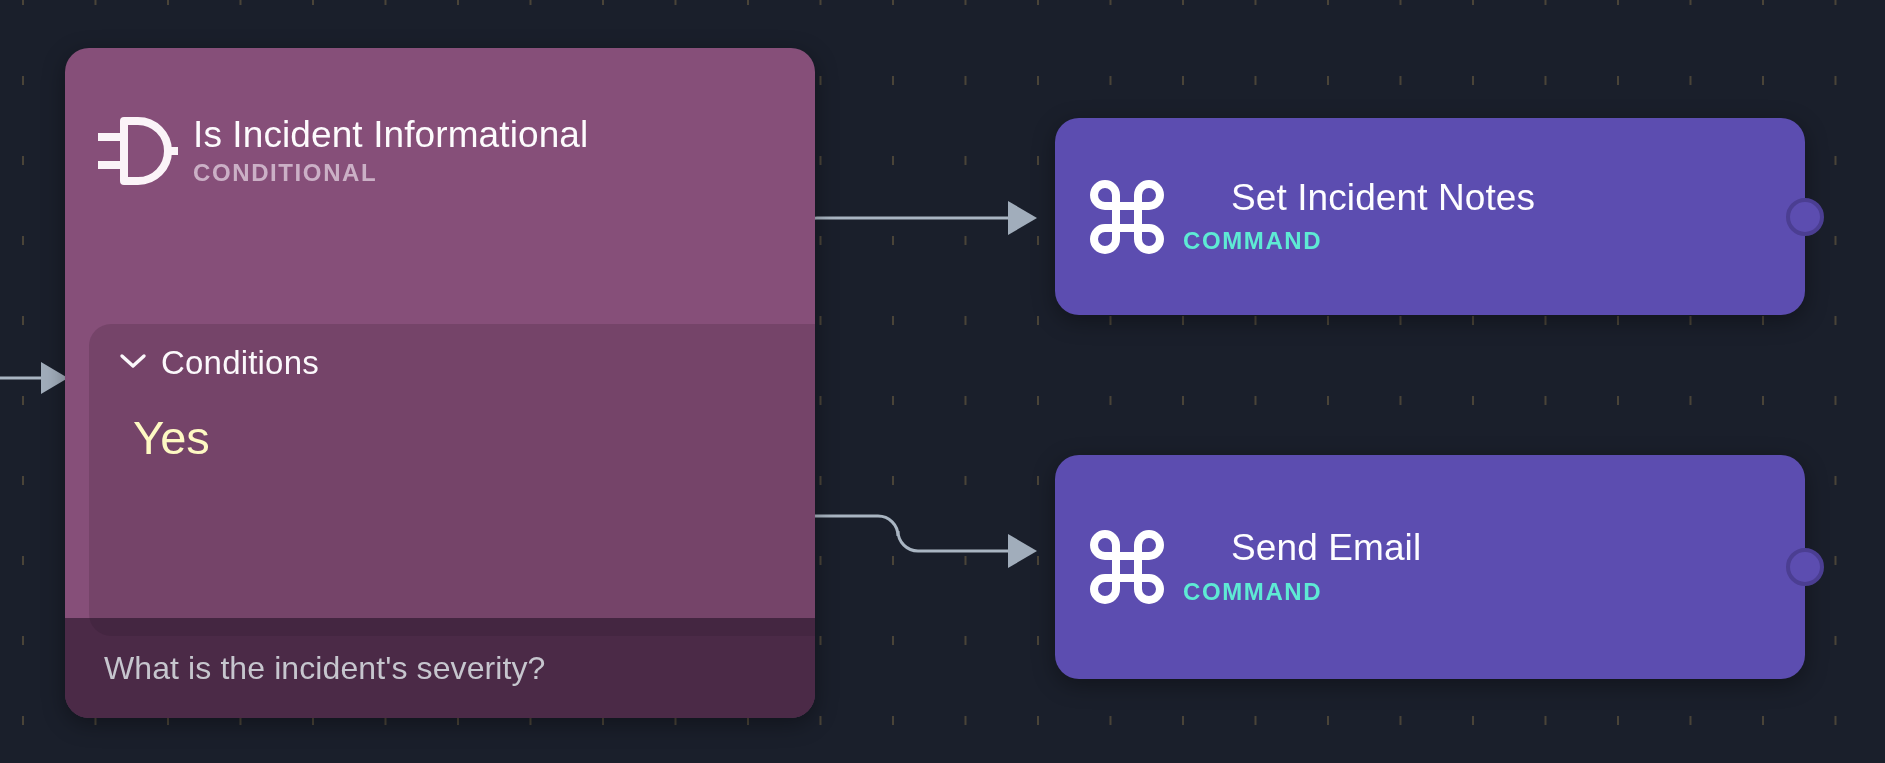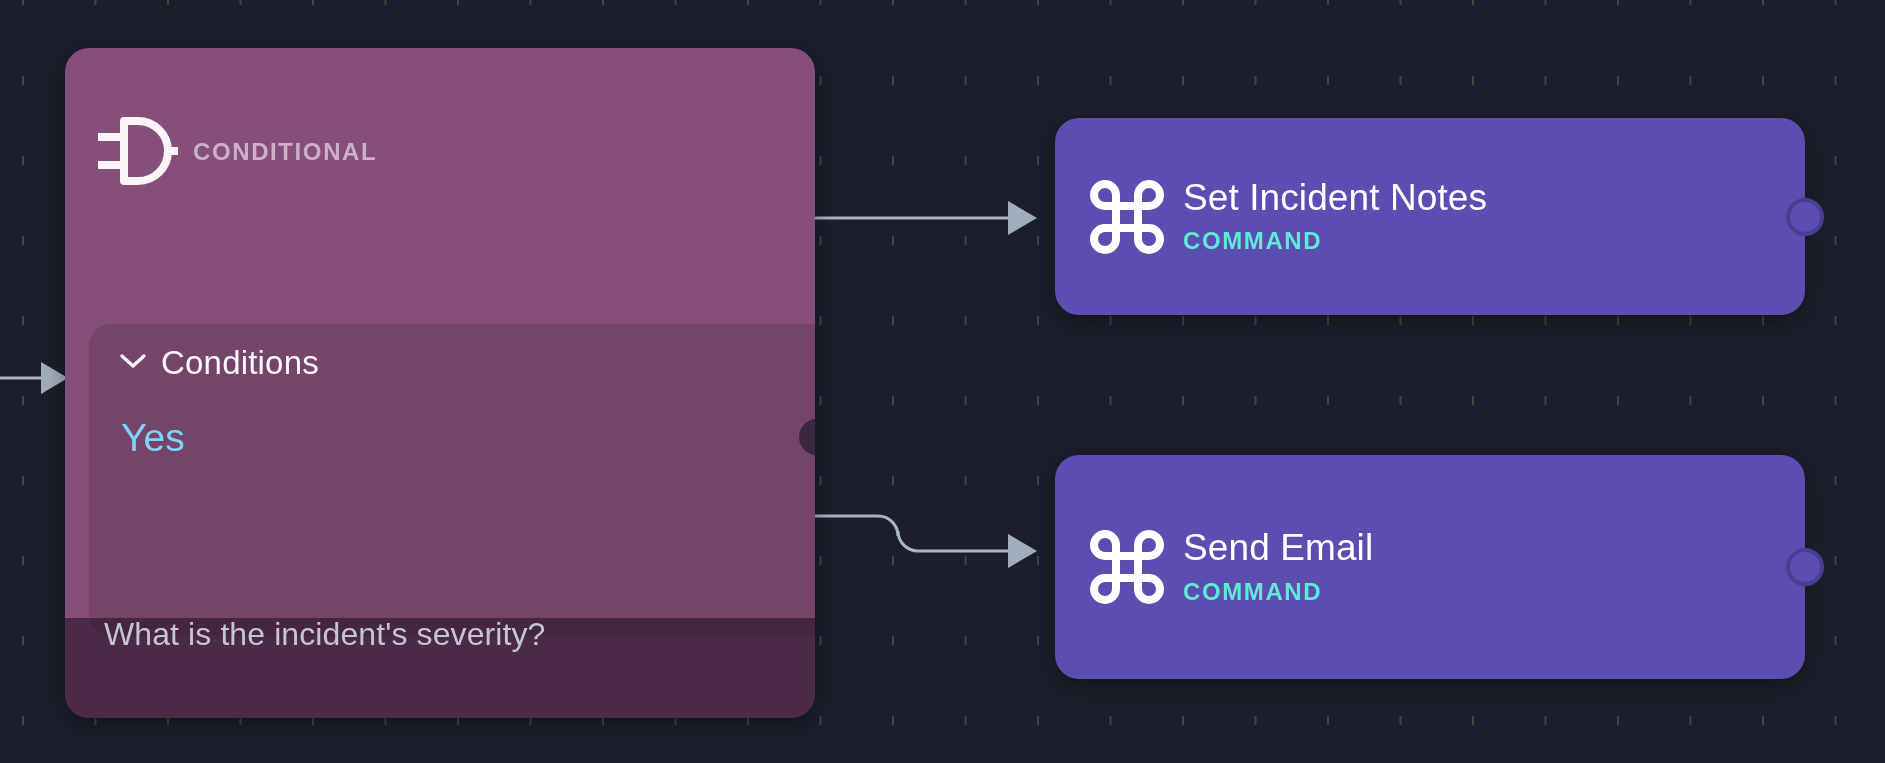--- a/index.html
+++ b/index.html
@@ -59,69 +59,70 @@
   .cond-sub{
     font-size:24px;line-height:1.2;margin-top:3px;color:#cbb0c6;
     font-weight:700;letter-spacing:1.6px;
   }
 
   
   .cond-panel{
     position:absolute;left:24px;top:276px;width:788px;height:312px;
     background:rgba(28,10,26,.16);
     border-radius:22px;
+    padding-left:28px;
   }
   .panel-header{
     position:absolute;left:30px;top:22px;display:flex;align-items:center;gap:14px;
   }
   .chev{display:block;}
   .panel-header-label{
     font-size:33px;color:#fbf8fb;line-height:1;letter-spacing:.2px;
   }
 
   .cond-row{
     position:absolute;left:0;width:100%;height:58px;display:flex;align-items:center;
   }
   .cond-row.r1{top:84px;}
   .cond-row.r2{top:190px;}
   .cond-row-label{
-    margin-left:32px;font-size:39px;color:#7dd3fc;line-height:1;letter-spacing:.1px;
+    margin-left:44px;font-size:47px;color:#fef9c3;line-height:1;letter-spacing:.1px;
   }
   .cond-dot{
     position:absolute;right:41px;top:50%;transform:translateY(-50%);
     width:37px;height:37px;border-radius:50%;
     background:#3a2740;
   }
 
   
   .cond-footer{
     position:absolute;left:0;bottom:0;width:100%;height:100px;
     background:rgba(38,20,40,.62);
-    display:flex;
+    display:flex;align-items:center;
   }
   .cond-footer-text{
     margin-left:39px;font-size:32px;color:#c6c6ce;line-height:1;letter-spacing:.1px;
   }
 
   
   .cmd-node{
     background:#5c4db0;border-radius:24px;
     box-shadow:0 6px 22px rgba(0,0,0,.35);
     display:flex;align-items:center;
   }
   #cmd-node-0{left:1055px;top:118px;width:750px;height:197px;}
   #cmd-node-1{left:1055px;top:455px;width:750px;height:224px;}
   .cmd-icon{
     width:92px;margin-left:26px;flex:0 0 auto;
     display:flex;align-items:center;justify-content:center;
   }
   .cmd-titles{margin-left:10px;}
   .cmd-title{
     font-size:37px;line-height:1.12;color:#fdfdff;font-weight:400;
-    letter-spacing:.1px;white-space:nowrap;
+    letter-spacing:.1px;white-space:nowrap;margin-left:48px;
   }
   .cmd-sub{
     font-size:24px;line-height:1.2;margin-top:9px;color:#5eead4;
     font-weight:700;letter-spacing:1.6px;
   }
   .cmd-out-dot{
     position:absolute;right:-19px;top:50%;transform:translateY(-50%);
     width:38px;height:38px;border-radius:50%;
     background:#5c4db0;border:4px solid #4b3e92;box-sizing:border-box;
   }
@@ -158,20 +159,21 @@
       <svg width="86" height="72" viewBox="0 0 86 72" xmlns="http://www.w3.org/2000/svg">
         <g fill="none" stroke="#fbf4f8" stroke-width="8" stroke-linecap="butt" stroke-linejoin="round">
           <path d="M30,6 L30,66 L44,66 A30,30 0 0 0 44,6 Z"></path>
           <path d="M4,22 L30,22"></path>
           <path d="M4,50 L30,50"></path>
           <path d="M74,36 L84,36"></path>
         </g>
       </svg>
     </div>
     <div class="cond-titles">
+      <div class="cond-title">Is Incident Informational</div>
       <div class="cond-sub">CONDITIONAL</div>
     </div>
   </div>
 
   <div class="cond-panel">
 
     <div class="panel-header">
       <span class="chev">
         <svg width="28" height="18" viewBox="0 0 28 18" xmlns="http://www.w3.org/2000/svg">
           <path d="M3,4 L14,14 L25,4" fill="none" stroke="#fbf8fb" stroke-width="3.4" stroke-linecap="round" stroke-linejoin="round"></path>

